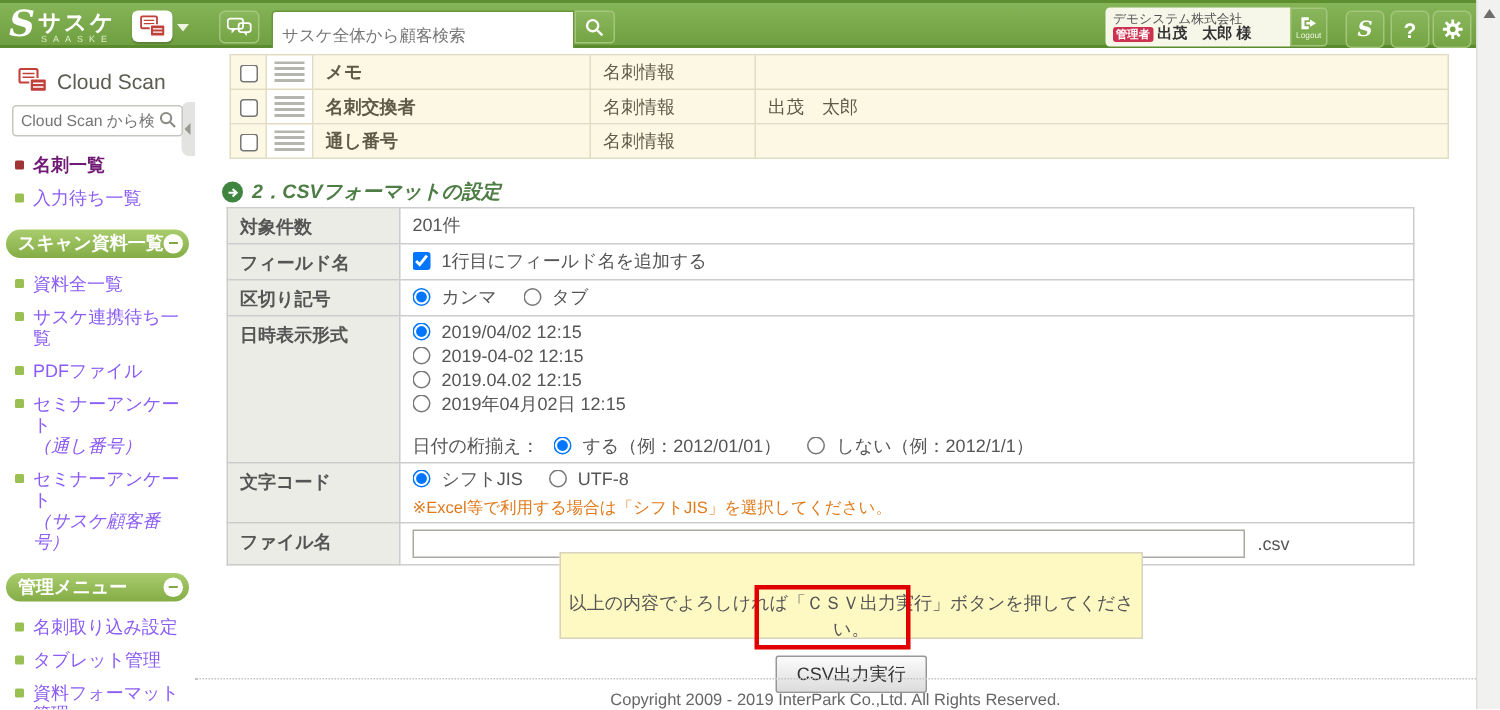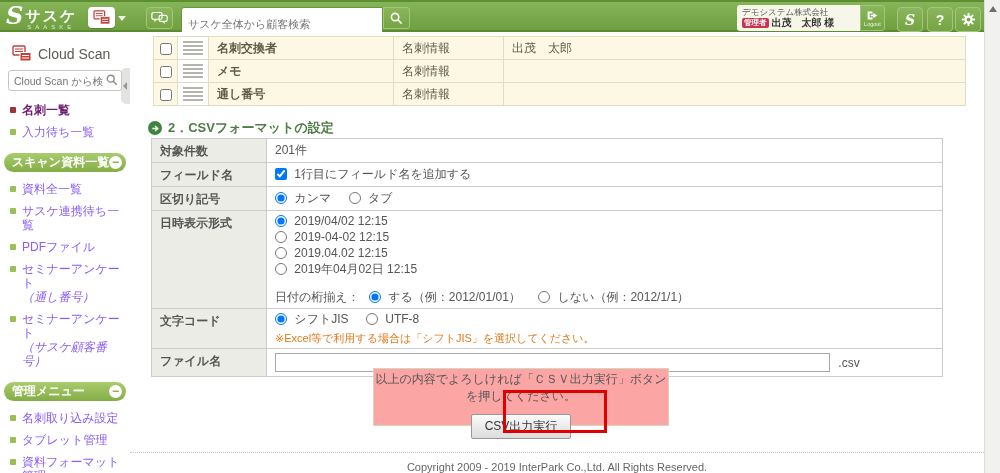--- a/index.html
+++ b/index.html
@@ -72,36 +72,36 @@
   .field-table td { border:1px solid #e2dcc4; background:#fdf8e3; height:23px; padding:0 8px; overflow:hidden; white-space:nowrap; }
   .field-table .cb-cell { width:24px; text-align:center; padding:0; }
   .field-table .handle-cell { width:31px; background:#fff; padding:0 5px; }
   .field-table .name-cell { width:185px; font-weight:bold; }
   .field-table .cat-cell { width:110px; }
   .handle { display:block; width:20px; height:14px; margin:auto;
     background:repeating-linear-gradient(to bottom,#b5b5b0 0,#b5b5b0 2px,transparent 2px,transparent 4px); }
   .field-table input[type=checkbox] { width:12px; height:12px; vertical-align:middle; }
 
   .sec-head { position:absolute; left:18px; top:87px; display:flex; align-items:center; gap:6px;
-    font-size:13px; font-weight:bold; color:#4f7d46; }
+    font-size:13px; font-weight:bold; color:#4f7d46;font-style:italic; }
   .sec-icon { width:14px; height:14px; border-radius:50%; background:#3f8540; display:flex; align-items:center; justify-content:center; flex:none; }
 
   .settings { position:absolute; left:21px; top:106px; width:792px; border-collapse:collapse; font-size:12px; color:#555; }
   .settings td { border:1px solid #ccc; padding:2px 8px; vertical-align:middle; background:#fff; }
   .settings td.lbl { width:115px; background:#ececE7; background:#ecece7; font-weight:bold; vertical-align:top; padding-top:4px; color:#555; }
   .settings label { margin-right:14px; cursor:pointer; }
   .settings input[type=radio], .settings input[type=checkbox] { width:12px; height:12px; vertical-align:-2px; margin-right:4px; }
   .radio-stack label { display:block; line-height:15px; margin:1px 0; }
   .pad-row { margin-top:12px; }
   .pad-lbl { margin-right:6px; }
   .note { color:#e07a1c; font-size:11px; margin-top:3px; }
   .fn-input { width:555px; height:19px; border:1px solid #a9a9a4; margin-right:5px; font-size:12px; padding:0 4px; }
 
-  .confirm { position:absolute; left:243px; top:336px; width:296px; height:58px; background:#fca5a5;
-    border:1px solid #d8d3bd; text-align:center; font-size:12px; color:#555; padding-top:2px; }
+  .confirm { position:absolute; left:243px; top:336px; width:389px; height:58px; background:#fef9c3;
+    border:1px solid #d8d3bd; text-align:center; font-size:12px; color:#555; padding-top:25px; }
   .csv-btn { margin-top:9px; font-size:12px; color:#333; background:linear-gradient(#fbfbfb,#dcdcdc);
     border:1px solid #979797; border-radius:2px; padding:3px 13px; cursor:pointer; }
 
   .red-rect { position:absolute; left:503px; top:390px; width:104px; height:43px; border:3px solid #e00000; z-index:6; pointer-events:none; }
 
   .footer { position:absolute; left:0; top:420px; width:100%; border-top:1px dotted #c3c3c3;
     text-align:center; font-size:11px; color:#666; padding-top:8px; }
 </style>
 </head>
 <body>
@@ -274,32 +274,32 @@
 
   <div class="main">
 
     <table class="field-table">
       <tbody>
           <tr>
         <td class="cb-cell"><input type="checkbox" style=""></td>
         <td class="handle-cell">
               <span class="handle"></span>
             </td>
-        <td class="name-cell">名刺交換者</td>
+        <td class="name-cell">メモ</td>
         <td class="cat-cell">名刺情報</td>
-        <td>出茂　太郎</td>
+        <td></td>
       </tr>
       <tr>
         <td class="cb-cell"><input type="checkbox" style=""></td>
         <td class="handle-cell">
               <span class="handle"></span>
             </td>
-        <td class="name-cell">メモ</td>
+        <td class="name-cell">名刺交換者</td>
         <td class="cat-cell">名刺情報</td>
-        <td></td>
+        <td>出茂　太郎</td>
       </tr>
       <tr>
         <td class="cb-cell"><input type="checkbox" style=""></td>
         <td class="handle-cell">
               <span class="handle"></span>
             </td>
         <td class="name-cell">通し番号</td>
         <td class="cat-cell">名刺情報</td>
         <td></td>
       </tr>

